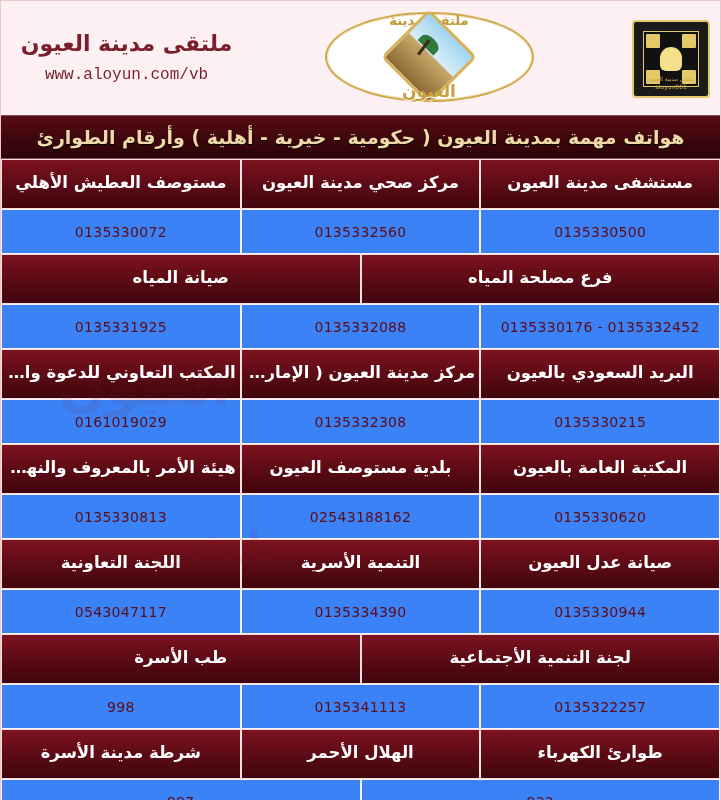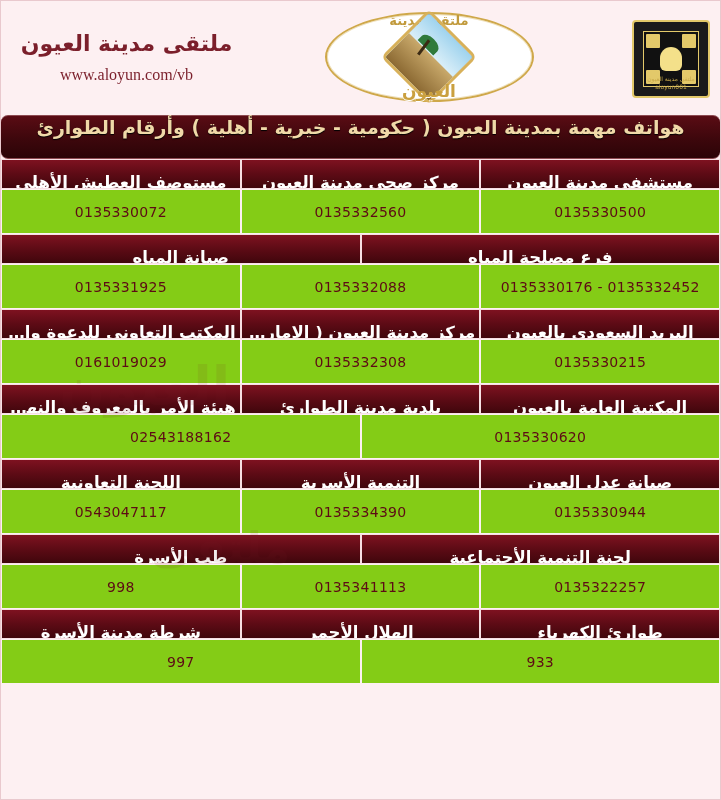--- a/index.html
+++ b/index.html
@@ -146,33 +146,33 @@
   .site-title {
     color: #7b1f2b;
     font-size: 22px;
     font-weight: bold;
     letter-spacing: 0px;
   }
   .site-url {
     color: #7b1f2b;
     font-size: 16px;
     margin-top: 10px;
-    font-family: Liberation Serif, serif;
+    font-family: Liberation Mono, monospace;
   }
 
   
   .title-bar {
     margin: 2px 0 0 0;
     height: 42px;
     background: linear-gradient(180deg, #5a0c14 0%, #3d070c 55%, #2b0407 100%);
     display: flex;
+    align-items: center;
     justify-content: center;
     border-top: 1px solid #8d4b52;
     border-bottom: 1px solid #8d4b52;
-    border-radius: 7px;
   }
   .title-bar span {
     color: #f0d9a8;
     font-size: 19px;
     font-weight: bold;
     text-shadow: 0 1px 1px #000;
   }
 
   
   .table {
@@ -187,31 +187,31 @@
   .cell {
     flex: 1 1 33.3333%;
     box-sizing: border-box;
     text-align: center;
   }
   .row-name .cell {
     background: linear-gradient(180deg, #7e1220 0%, #5d0b15 50%, #40060c 100%);
     color: #ffffff;
     font-size: 16.5px;
     font-weight: bold;
-    height: 30px;
+    height: 50px;
     line-height: 46px;
     border: 1px solid #f7dfe3;
     border-width: 1px 1px 1px 1px;
     overflow: hidden;
     white-space: nowrap;
     text-overflow: ellipsis;
     padding: 0 4px;
   }
   .row-num .cell {
-    background: #84cc16;
+    background: #3b82f6;
     color: #5d0b15;
     font-size: 14px;
     height: 45px;
     line-height: 45px;
     border: 1px solid #fdf0f2;
     letter-spacing: 0.3px;
     direction: ltr;
   }
   .watermark {
     position: absolute;
@@ -304,26 +304,27 @@
       <div class="cell">المكتب التعاوني للدعوة والإرشاد</div>
     </div>
     <div class="row row-num">
       <div class="cell">0135330215</div>
       <div class="cell">0135332308</div>
       <div class="cell">0161019029</div>
     </div>
 
     <div class="row row-name">
       <div class="cell">المكتبة العامة بالعيون</div>
-      <div class="cell">بلدية مدينة الطوارئ</div>
+      <div class="cell">بلدية مستوصف العيون</div>
       <div class="cell">هيئة الأمر بالمعروف والنهي عن المنكر</div>
     </div>
     <div class="row row-num">
       <div class="cell">0135330620</div>
       <div class="cell">02543188162</div>
+      <div class="cell">0135330813</div>
     </div>
 
     <div class="row row-name">
       <div class="cell">صيانة عدل العيون</div>
       <div class="cell">التنمية الأسرية</div>
       <div class="cell">اللجنة التعاونية</div>
     </div>
     <div class="row row-num">
       <div class="cell">0135330944</div>
       <div class="cell">0135334390</div>

